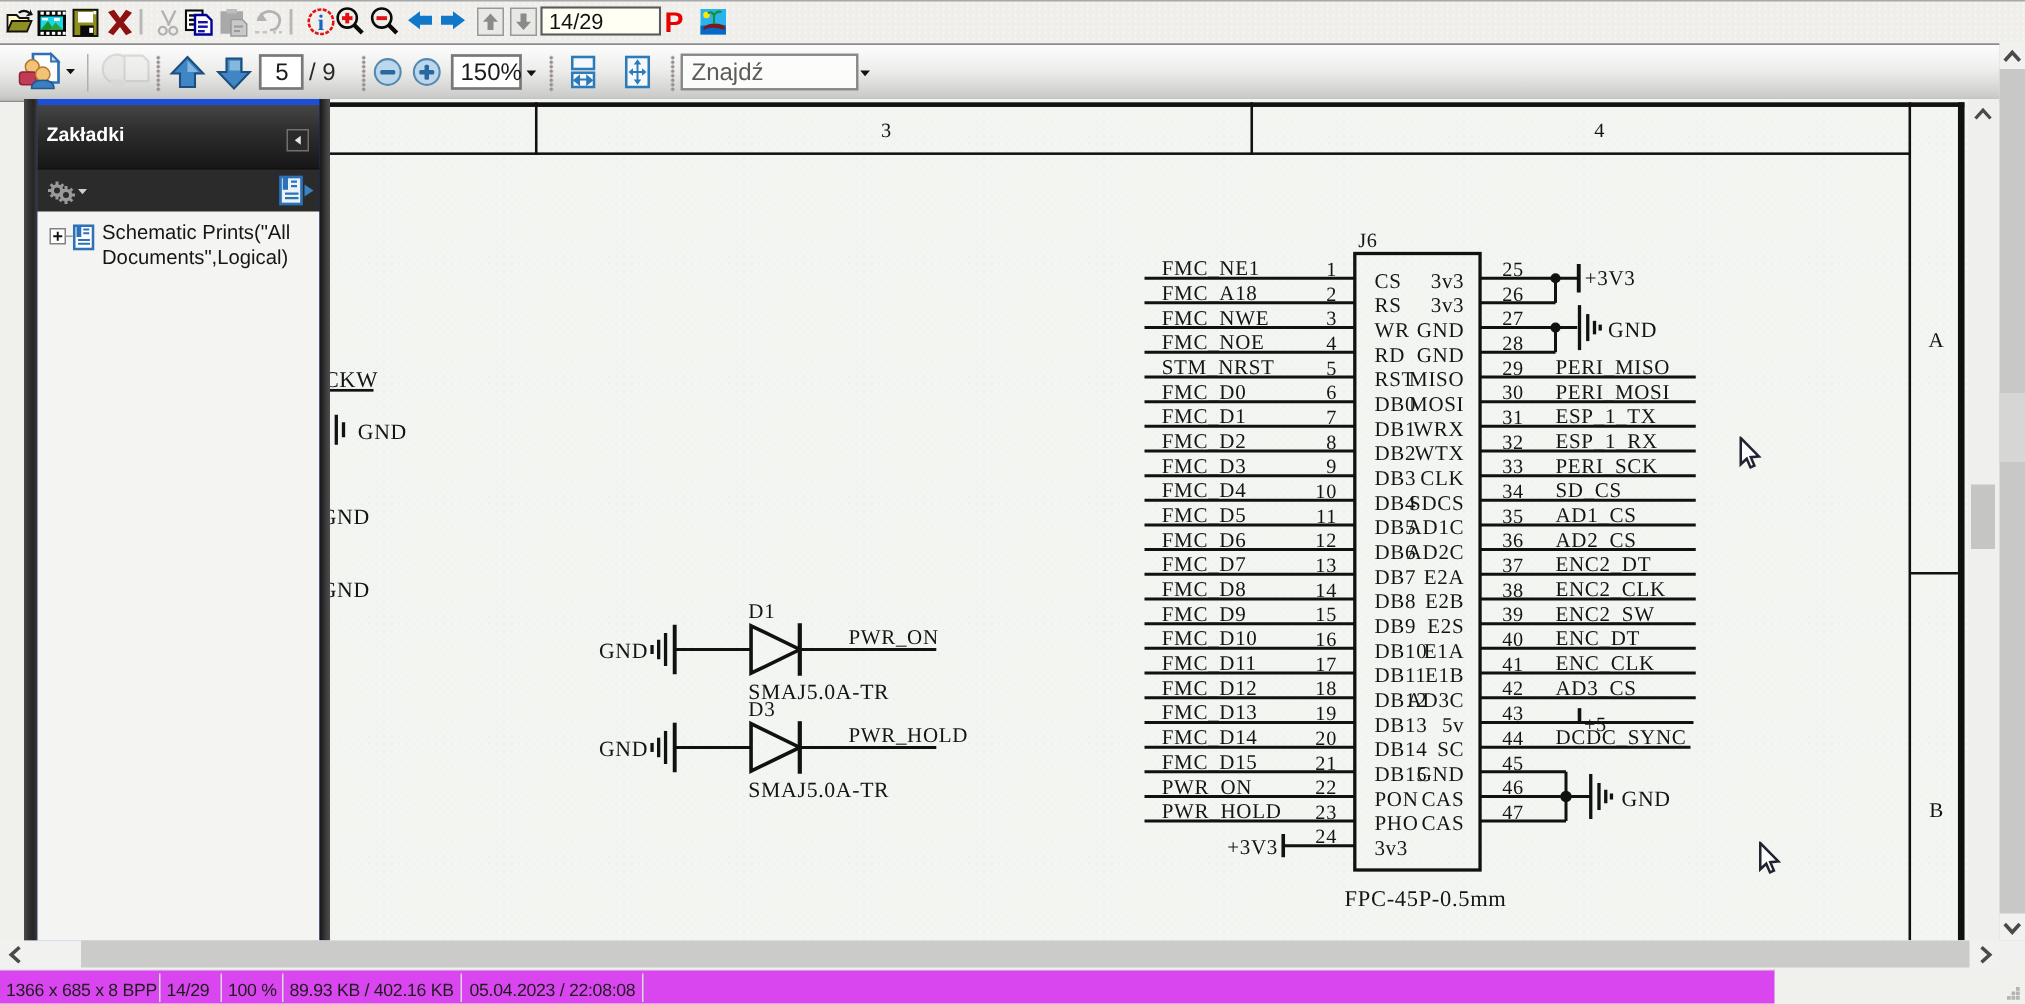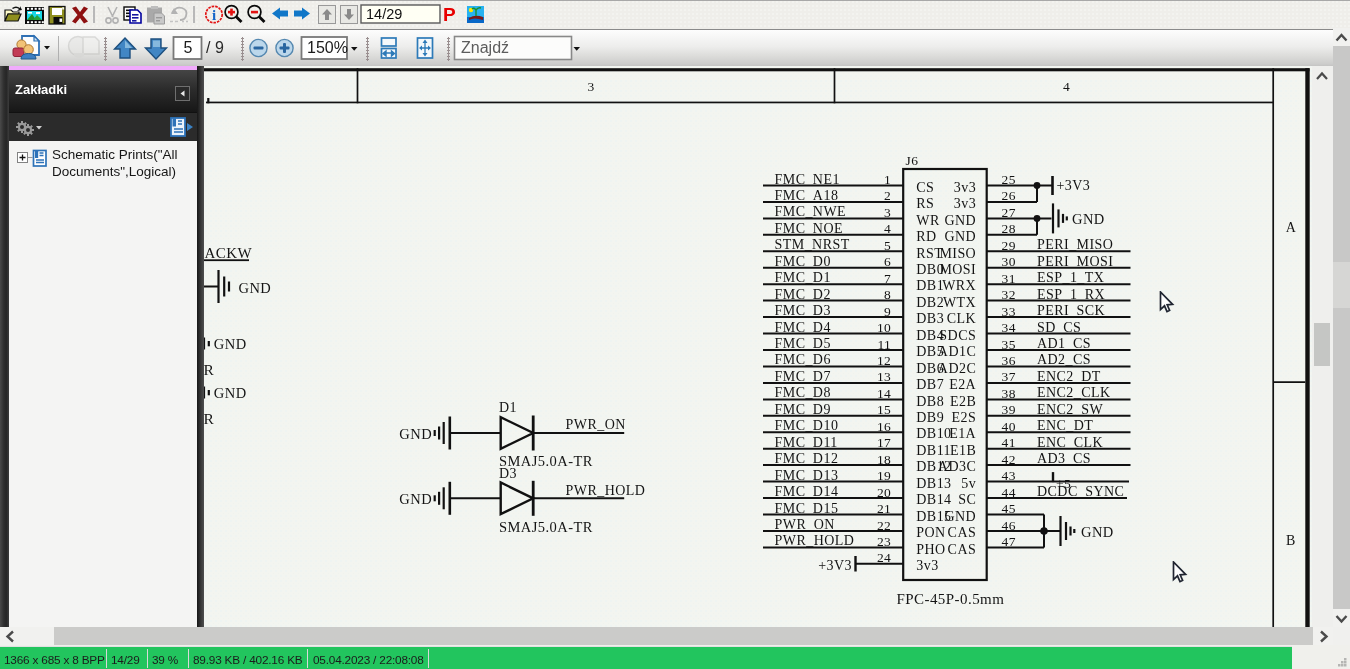--- a/index.html
+++ b/index.html
@@ -11,40 +11,40 @@
 .sep1{position:absolute;top:5px;width:2px;height:17px;background:#b8b8b8}
 
 #tb2{position:absolute;left:0;top:29px;width:1333px;height:37px;
  background:linear-gradient(#fdfdfd,#ededec 45%,#dcdcda 70%,#cccccb 92%,#bfbfbe);
  border-top:1px solid #8a8a8a;border-bottom:1px solid #8f8f8f}
 .dotsep{position:absolute;top:7px;width:3px;height:24px;
  background-image:radial-gradient(circle at 1.5px 1.5px,#9a8f90 1px,transparent 1.4px);
  background-size:3px 3px}
 .gsep{position:absolute;top:6px;width:1px;height:25px;background:#b0b0b0}
 
-#panel{position:absolute;left:0;top:66px;width:204px;height:561px;background:#f0abfc}
+#panel{position:absolute;left:16px;top:66px;width:204px;height:561px;background:#1d4ed8}
 #pstrip{position:absolute;left:0;top:0;width:9px;height:561px;
  background:linear-gradient(90deg,#4a4a4a,#303030 40%,#262626 70%,#3d3d3d)}
 #phead{position:absolute;left:9px;top:4px;width:188px;height:42px;
  background:linear-gradient(#454545,#2c2c2c 45%,#171717);color:#fff;
  font-size:13px;font-weight:bold}
 #pbtn{position:absolute;right:7px;top:16px;width:13px;height:13px;background:#2a2a2a;
  border:1px solid #6f6f6f}
 #picons{position:absolute;left:9px;top:46px;width:188px;height:29px;background:#2b2b2b;
  border-top:1px solid #111}
 #ptree{position:absolute;left:9px;top:75px;width:188px;height:486px;background:#f4f4f3;
  color:#161616;font-size:13.5px}
 #pborder{position:absolute;left:197px;top:0;width:7px;height:561px;
  background:linear-gradient(90deg,#161616,#3a3a3a 60%,#4f4f4f)}
 
 #vsb_in{position:absolute;left:1312px;top:66px;width:21px;height:561px;background:#efefed}
 #vsb_out{position:absolute;left:1333px;top:28px;width:17px;height:599px;background:#c8c8c7}
 #hsb{position:absolute;left:0;top:627px;width:1333px;height:18px;background:#f1f1ef}
 
-#sb{position:absolute;left:0;top:646px;width:1292px;height:23px;background:#22c55e;
+#sb{position:absolute;left:0;top:646px;width:1183px;height:23px;background:#d946ef;
  border-top:1px solid #e2e2e2;font-size:11.8px;letter-spacing:-0.2px;color:#1c1c1c}
 .sbsep{position:absolute;top:2px;width:1px;height:19px;background:#d9d9d9}
 .sbtxt{position:absolute;top:6px}
 </style></head><body>
 <div id="tb1">
 <svg width="500" height="28" style="position:absolute;left:0;top:0">
 
 <path d="M5 20 L5 9 L11 9 L13 11 L19 11 L19 13 L8 13 L5 20 Z" fill="#fffbc8" stroke="#111" stroke-width="1.2"></path>
 <path d="M5 20 L8 13 L21 13 L18 20 Z" fill="#8f8f1f" stroke="#111" stroke-width="1.2"></path>
 <path d="M12 7 Q16 4 20 7 L20 5 L22 9 L17 10 L19 8 Q16 6 13 8 Z" fill="#111"></path>
@@ -536,21 +536,21 @@
       <path d="M3 2.5 L8.5 7.5 L3 12.5" fill="none" stroke="#4a4a4a" stroke-width="2.4"></path>
     </svg>
 </div>
 <div style="position:absolute;left:1333px;top:627px;width:17px;height:18px;background:#f0f0ee"></div>
 
 <div id="sb">
  <span class="sbtxt" style="left:4px">1366 x 685 x 8 BPP</span>
  <div class="sbsep" style="left:106px"></div>
  <span class="sbtxt" style="left:111px">14/29</span>
  <div class="sbsep" style="left:147px"></div>
- <span class="sbtxt" style="left:152px">39 %</span>
+ <span class="sbtxt" style="left:152px">100 %</span>
  <div class="sbsep" style="left:188px"></div>
  <span class="sbtxt" style="left:193px">89.93 KB / 402.16 KB</span>
  <div class="sbsep" style="left:307px"></div>
  <span class="sbtxt" style="left:313px">05.04.2023 / 22:08:08</span>
  <div class="sbsep" style="left:428px"></div>
  <svg width="10" height="10" style="position:absolute;left:1338px;top:11px">
       <g fill="#b5b5b3">
         <rect x="6" y="0" width="2.5" height="2.5"></rect>
         <rect x="3" y="3" width="2.5" height="2.5"></rect>
         <rect x="6" y="3" width="2.5" height="2.5"></rect>

